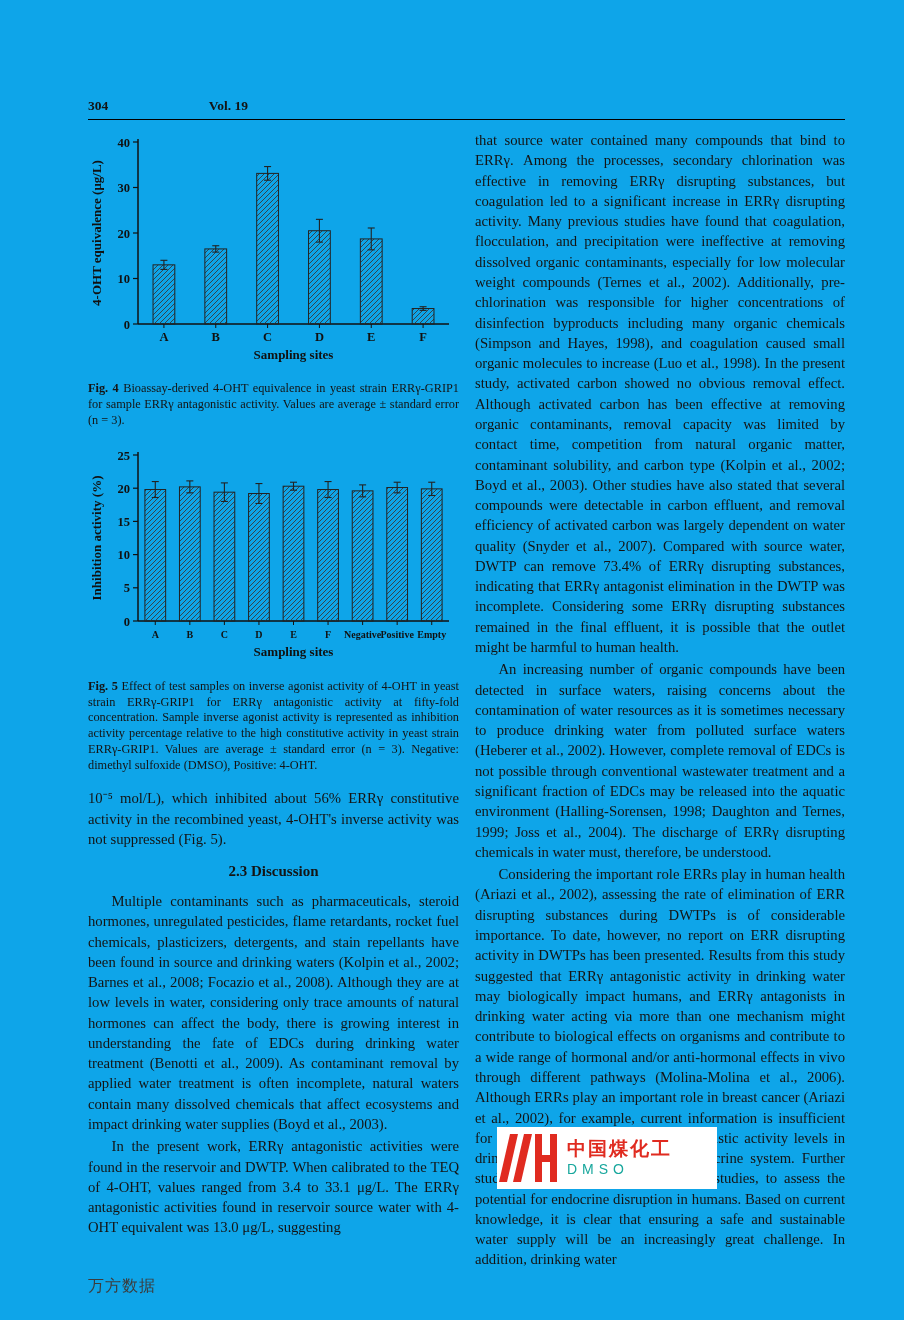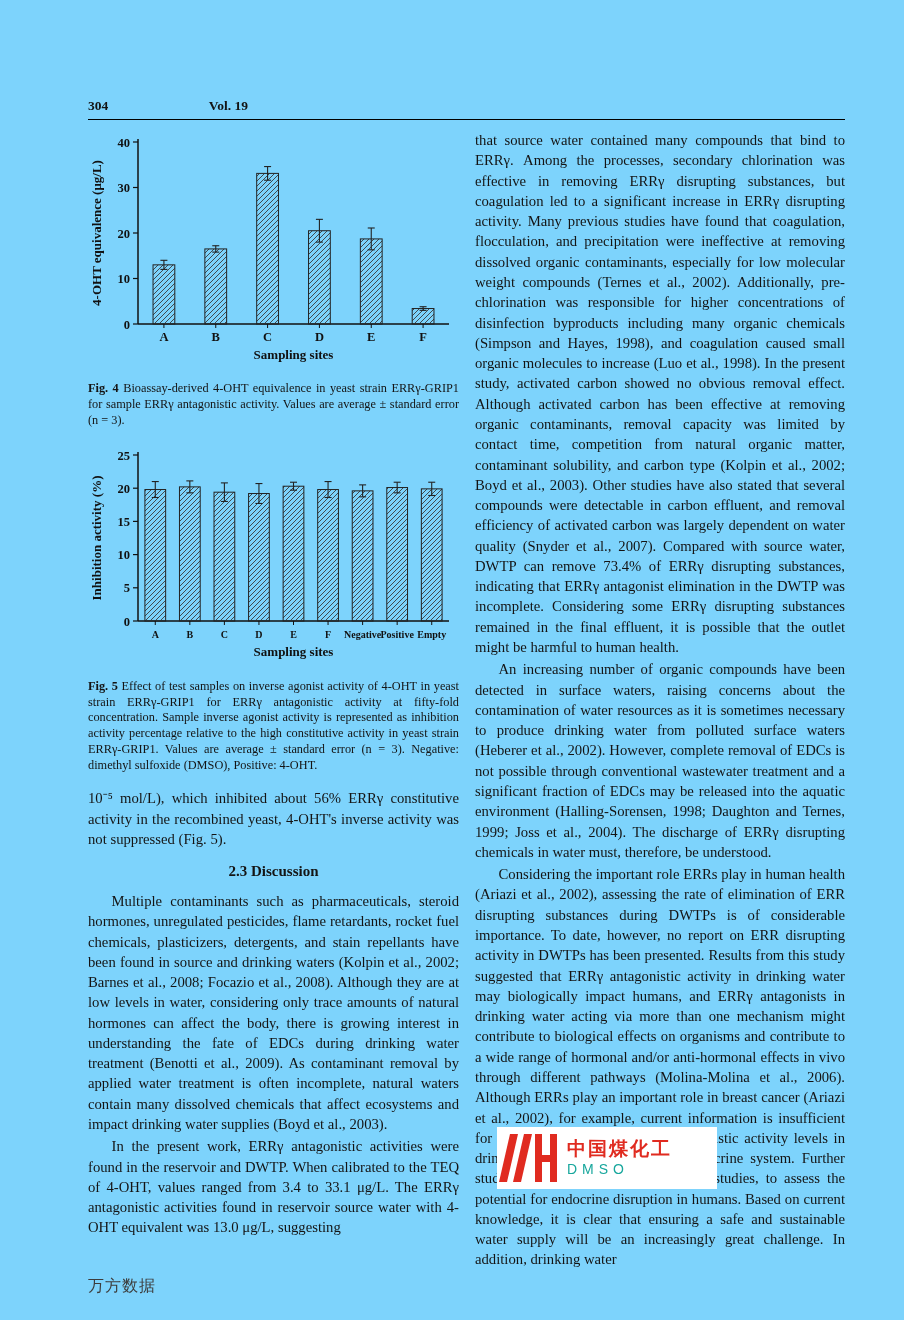--- a/index.html
+++ b/index.html
@@ -1,18 +1,18 @@
 <!DOCTYPE html>
 <html><head>
 <meta charset="utf-8">
 <style>
   html,body{margin:0;padding:0;background:#cfcfcf;}
   .page{
     width:904px;height:1320px;position:relative;overflow:hidden;
-    background:#7dd3fc;color:#141414;margin:0 auto;
+    background:#0ea5e9;color:#141414;margin:0 auto;
     font-family:"Liberation Serif", serif;
   }
   .page-header{
     position:absolute;top:98px;left:88px;width:757px;
     display:flex;align-items:baseline;
     border-bottom:1.8px solid #000;padding-bottom:5px;
     font-size:13.5px;
   }
   .page-header .pn{font-weight:bold;width:80px;}
   .page-header .jl{flex:1;text-align:center;}

